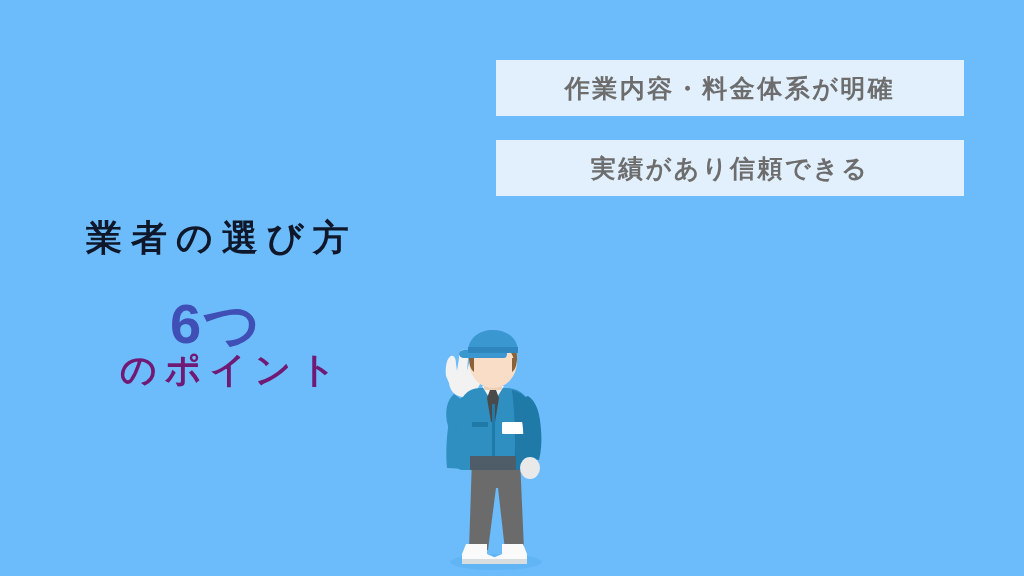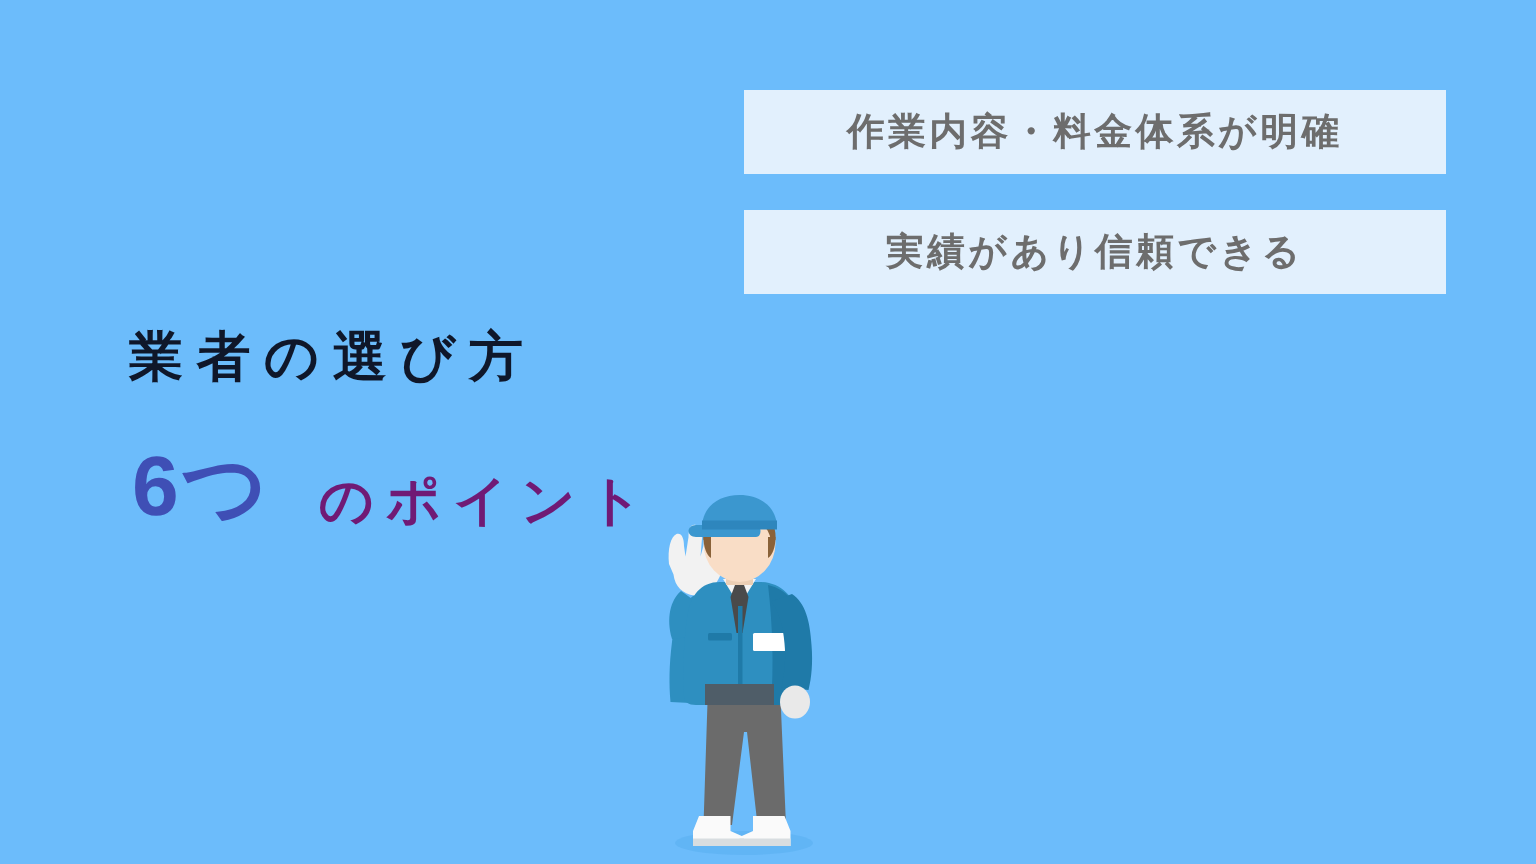--- a/index.html
+++ b/index.html
@@ -40,23 +40,24 @@
     color: #0f172a;
     white-space: nowrap;
     line-height: 1;
   }
 
   .title-line-2 {
     position: absolute;
     left: 88px;
     top: 82px;
     display: flex;
-    align-items: flex-end;
+    align-items: center;
     white-space: nowrap;
     line-height: 1;
+    flex-direction: column;
   }
 
   .title-count {
     font-size: 56px;
     font-weight: 700;
     letter-spacing: 2px;
     color: #3f4fb5;
   }
 
   .title-suffix {

